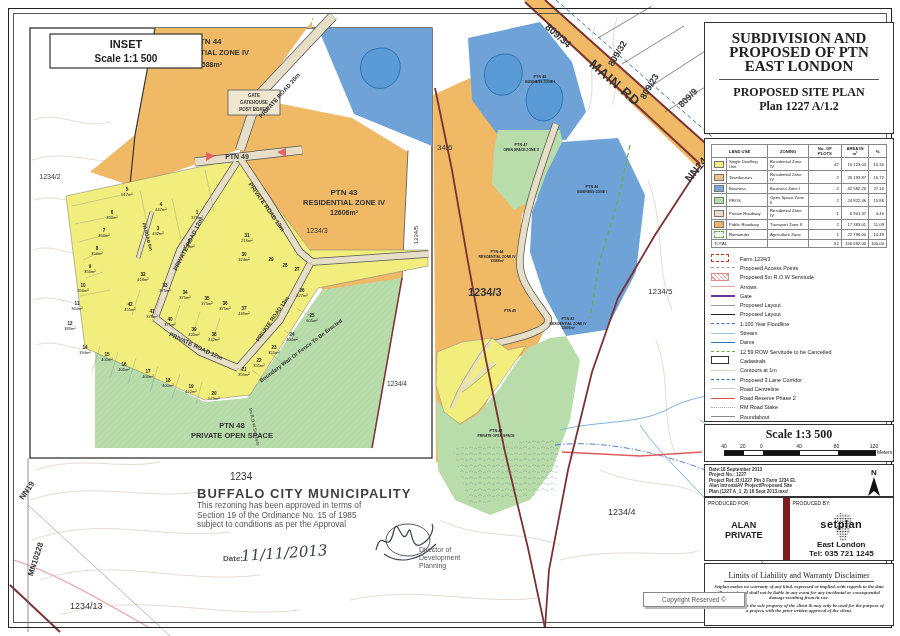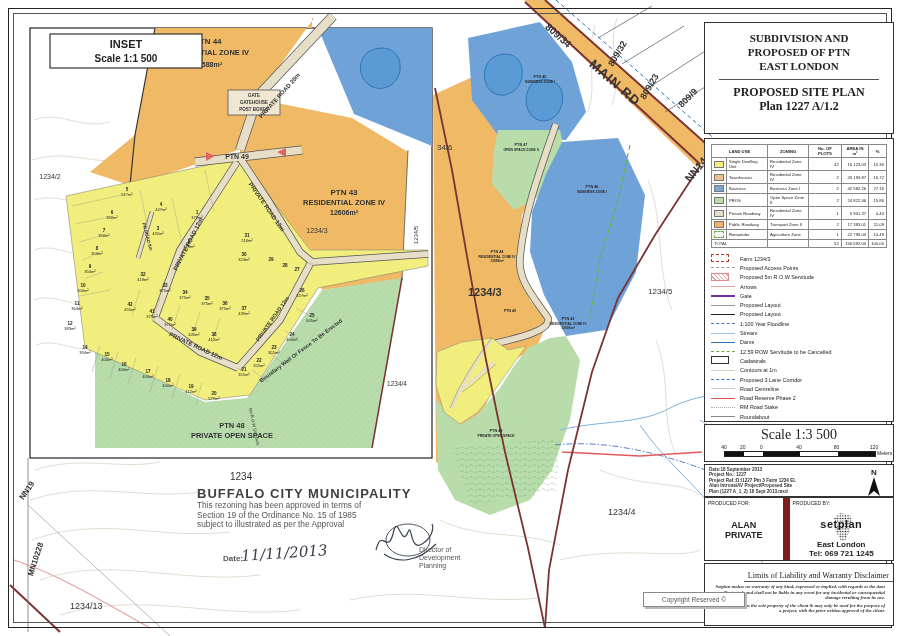--- a/index.html
+++ b/index.html
@@ -5,21 +5,21 @@
   html,body{margin:0;padding:0;background:#e8e8e8;}
   .page{position:relative;width:900px;height:636px;background:#fff;overflow:hidden;
         font-family:"Liberation Sans",sans-serif;color:#222;}
   .frame{position:absolute;left:8px;top:8px;width:882px;height:618px;border:1.5px solid #222;pointer-events:none;}
   .frame2{position:absolute;left:13px;top:13px;width:872px;height:608px;border:0.5px solid #555;pointer-events:none;}
   svg text{font-family:"Liberation Sans",sans-serif;}
   .panel{position:absolute;background:#fff;border:1.5px solid #333;box-sizing:border-box;}
   
   .title-panel{left:704px;top:22px;width:190px;height:112px;text-align:center;
                font-family:"Liberation Serif",serif;padding-top:8px;}
-  .title-panel .t1{font-size:11px;font-weight:bold;line-height:14px;}
+  .title-panel .t1{font-size:15px;font-weight:bold;line-height:14px;}
   .title-panel hr{border:none;border-top:1px solid #555;margin:6px 14px 5px 14px;}
   .title-panel .t2{font-size:12px;font-weight:bold;line-height:14px;}
   
   .legend-panel{left:704px;top:138px;width:190px;height:284px;padding:5px 6px;}
   table.lt{border-collapse:collapse;width:100%;font-size:4.2px;}
   table.lt th,table.lt td{border:0.5px solid #888;padding:1px 2px;text-align:left;vertical-align:middle;}
   table.lt th{font-weight:bold;text-align:center;}
   table.lt td.num{text-align:right;}
   .sw{display:inline-block;width:8px;height:5px;border:0.5px solid #777;vertical-align:middle;}
   .sw1{background:#f2ee7d}.sw2{background:#ecc18a}.sw3{background:#79a8d8}
@@ -43,21 +43,21 @@
   .ls-cad{width:16px;height:6px;border:0.8px solid #333;}
   .ls-cont{border-top:1px solid #d8cfc0;}
   .ls-3lane{border-top:1.6px dashed #2e74b5;}
   .ls-centre{border-top:0.8px solid #c9c9c9;}
   .ls-reserve{border-top:1.4px solid #e05252;}
   .ls-stake{border-top:1px dotted #aaa;}
   .ls-round{border-top:1.2px solid #8a8a8a;}
   .ls-turn{border-top:1px solid #cfc6b8;}
   
   .scale-panel{left:704px;top:424px;width:190px;height:38px;text-align:center;}
-  .scale-panel .st{font-family:"Liberation Serif",serif;font-size:14px;font-weight:normal;margin-top:2px;}
+  .scale-panel .st{font-family:"Liberation Serif",serif;font-size:12px;font-weight:bold;margin-top:2px;}
   .sbar{position:relative;width:150px;height:14px;margin:1px auto 0 auto;}
   .sbar .lab{position:absolute;top:0;font-size:5px;transform:translateX(-50%);}
   .sbar .unit{position:absolute;top:6px;left:153px;font-size:5px;}
   .segs{position:absolute;left:0;top:7px;width:150px;height:4px;border:0.8px solid #222;display:flex;}
   .segs div{height:100%;}
   
   .info-panel{left:704px;top:464px;width:190px;height:33px;padding:2px 4px;display:flex;}
   .info-lines{flex:1;font-size:4.6px;line-height:5.4px;font-weight:bold;color:#333;}
   .north{flex:0 0 30px;text-align:center;}
   
@@ -65,21 +65,21 @@
   .prod-col{box-sizing:border-box;height:100%;}
   .prod-for{flex:0 0 45%;border-right:7px solid #7f1d1d;}
   .prod-by{flex:1;position:relative;}
   .prod-h{font-size:5px;border-bottom:none;padding:2px 3px 0 3px;}
   .prod-name{text-align:center;font-size:9px;font-weight:bold;margin-top:14px;line-height:10px;}
   .logo-wrap{position:relative;width:100%;height:34px;}
   .logo-text{position:absolute;left:50%;top:12px;transform:translateX(-50%);font-size:11px;font-weight:bold;color:#1a1a1a;letter-spacing:0.5px;}
   .logo-afr{position:absolute;left:50%;top:6px;transform:translateX(-50%);}
   .prod-city{text-align:center;font-size:8px;font-weight:bold;line-height:9px;}
   
-  .disc-panel{left:704px;top:563px;width:190px;height:63px;text-align:right;font-family:"Liberation Serif",serif;}
+  .disc-panel{left:704px;top:563px;width:190px;height:63px;text-align:center;font-family:"Liberation Serif",serif;}
   .disc-t{font-size:8px;margin-top:3px;border-bottom:0.8px solid #555;display:inline-block;padding:0 4px 1px 4px;}
   .disc-p{font-size:4.8px;font-style:italic;font-weight:bold;line-height:5.6px;margin:2px 8px 0 8px;color:#333;}
   
   .approval{position:absolute;left:197px;top:486px;width:290px;height:100px;pointer-events:none;}
   .app-t{font-size:13px;font-weight:bold;color:#404040;letter-spacing:1px;}
   .app-l{font-size:8.3px;color:#555;line-height:9.5px;}
   .app-date-row{position:relative;margin-top:14px;height:30px;}
   .app-date-label{position:absolute;left:26px;top:10px;font-size:8px;color:#555;font-weight:bold;}
   .app-date-val{position:absolute;left:44px;top:0px;font-family:"DejaVu Serif",serif;font-style:italic;font-size:15px;color:#3a3f4a;transform:rotate(-4deg);}
   .app-sig{position:absolute;left:175px;top:-28px;}
@@ -701,37 +701,37 @@
         <defs>
               <pattern id="dots" width="2.6" height="2.6" patternUnits="userSpaceOnUse">
                 <circle cx="1.3" cy="1.3" r="0.75" fill="#1a1a1a"></circle>
               </pattern>
             </defs>
         <path d="M14,1 L24,3 L26,10 L22,13 L24,18 L19,29 L15,29 L9,18 L12,11 L7,7 Z" fill="url(#dots)"></path>
       </svg>
       <span class="logo-text">setplan</span>
     </div>
     <div class="prod-city">East London</div>
-    <div class="prod-city">Tel: 069 721 1245</div>
+    <div class="prod-city">Tel: 035 721 1245</div>
   </div>
 </div>
 
 
 <div class="panel disc-panel">
   <div class="disc-t">Limits of Liability and Warranty Disclaimer</div>
   <div class="disc-p">Setplan makes no warranty of any kind, expressed or implied, with regards to the data illustrated, and shall not be liable in any event for any incidental or consequential damage resulting from its use.</div>
   <div class="disc-p">The data remains the sole property of the client &amp; may only be used for the purpose of a project, with the prior written approval of the client.</div>
 </div>
 
 
 <div class="approval">
   <div class="app-t">BUFFALO CITY MUNICIPALITY</div>
   <div class="app-l">This rezoning has been approved in terms of</div>
   <div class="app-l">Section 19 of the Ordinance No. 15 of 1985</div>
-  <div class="app-l">subject to illustrated as per the Approval</div>
+  <div class="app-l">subject to conditions as per the Approval</div>
   <div class="app-date-row">
     <span class="app-date-label">Date:</span>
     <span class="app-date-val">11/11/2013</span>
     <svg class="app-sig" width="70" height="48" viewBox="0 0 70 48">
       <path d="M4,34 C10,10 16,42 22,14 C26,0 30,32 36,16 C40,6 38,36 50,28 C60,22 62,12 60,8 M12,38 C26,48 46,46 64,28" fill="none" stroke="#3a4150" stroke-width="1.2"></path>
       <ellipse cx="36" cy="24" rx="22" ry="16" fill="none" stroke="#3a4150" stroke-width="0.9"></ellipse>
     </svg>
     <span class="app-signer">
       <div>Director of</div>
       <div>Development Planning</div>

